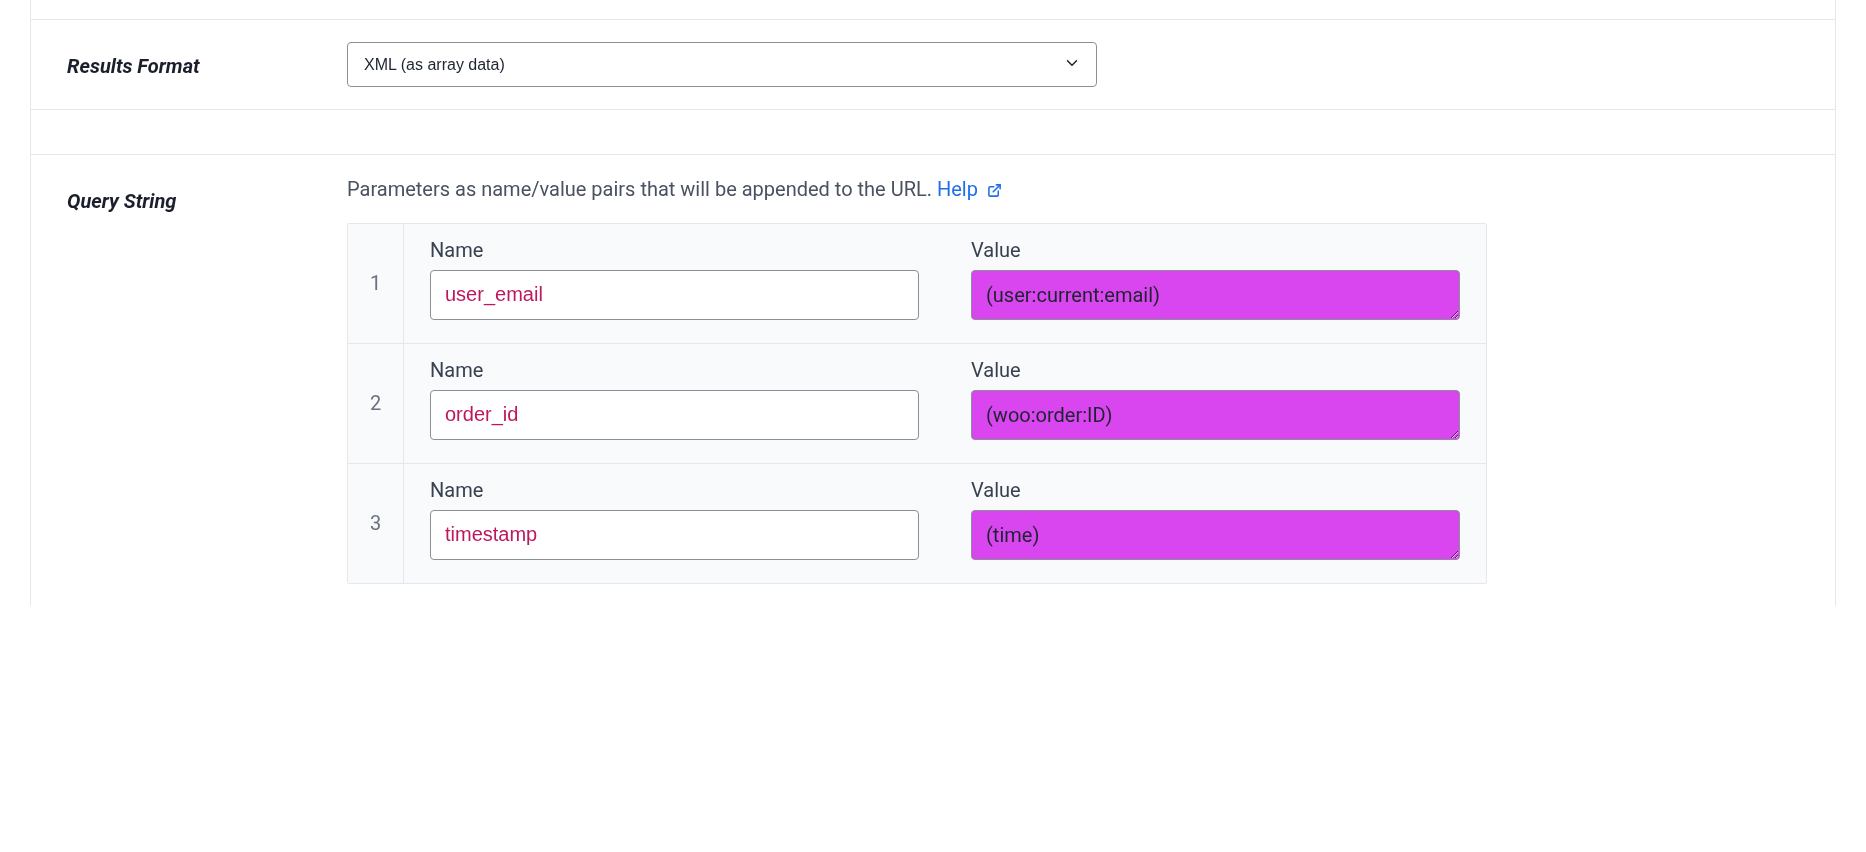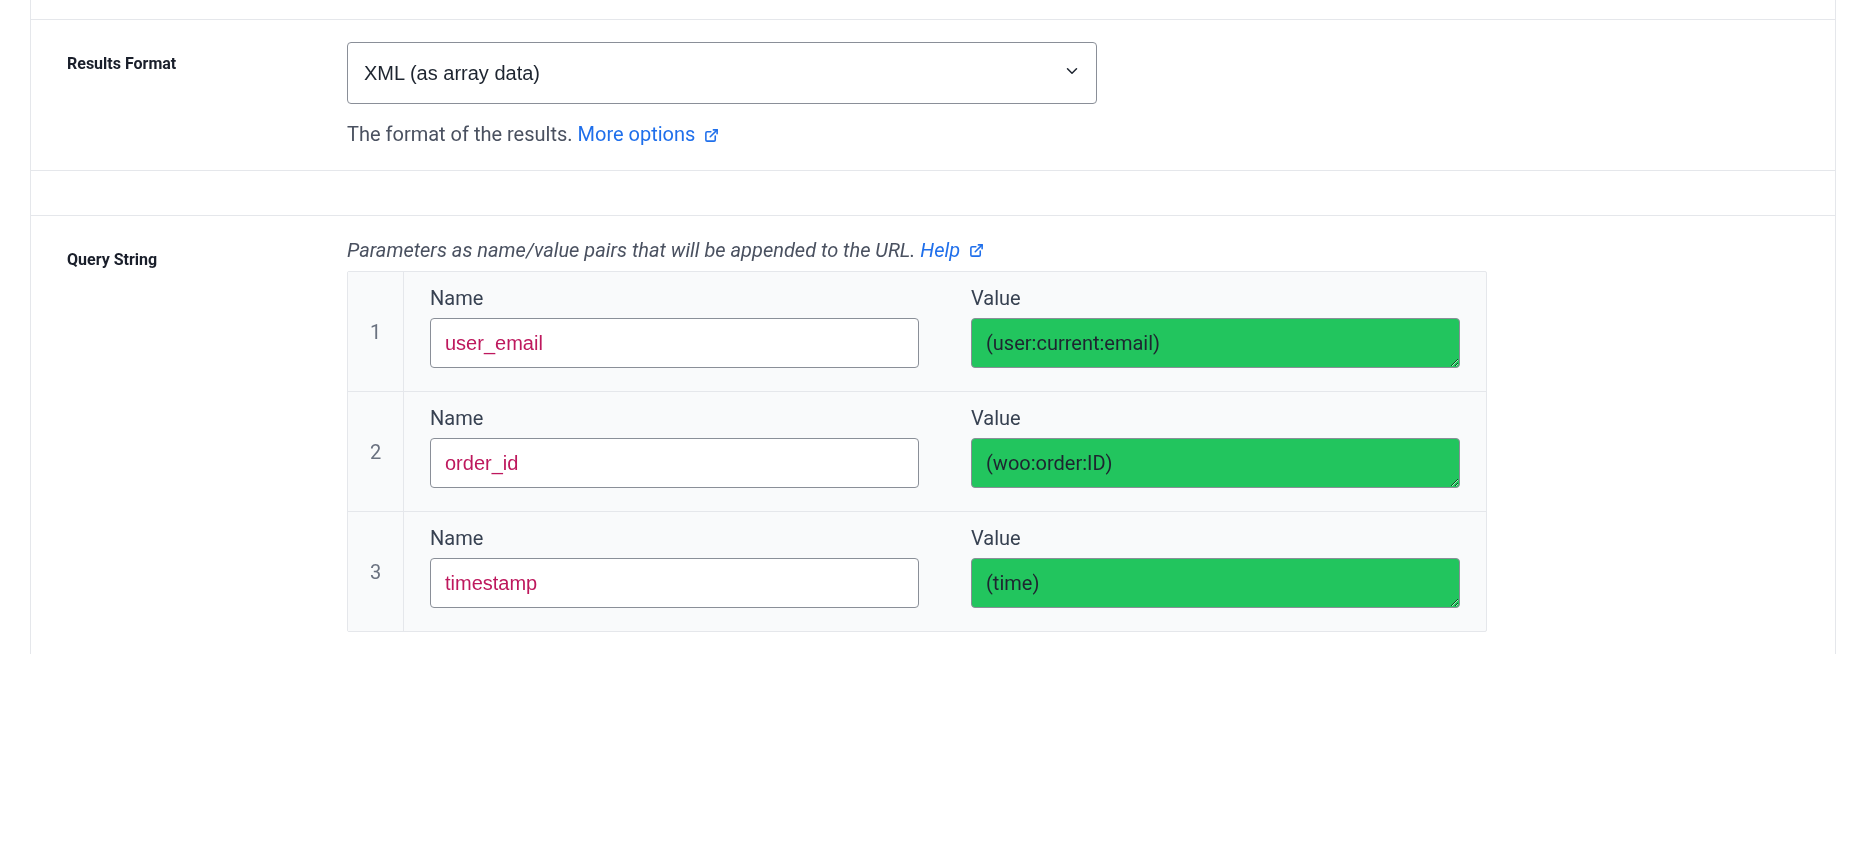--- a/index.html
+++ b/index.html
@@ -27,33 +27,34 @@
     .form-row:first-child {
       border-top: 1px solid #e5e7eb;
     }
     .form-row.no-bottom-border {
       border-bottom: none;
     }
     .form-label {
       width: 280px;
       flex-shrink: 0;
       font-weight: 700;
-      font-size: 16px;
+      font-size: 20px;
       color: #1a1f2b;
       padding-top: 12px;
+      font-style: italic;
     }
     .form-content {
       flex: 1;
       max-width: 1140px;
     }
     .form-select {
       width: 750px;
-      height: 62px;
+      height: 45px;
       padding: 10px 44px 10px 16px;
-      font-size: 20px;
+      font-size: 16px;
       color: #1e2530;
       border: 1px solid #8a8f98;
       border-radius: 4px;
       background: #fff;
       appearance: none;
       -webkit-appearance: none;
       cursor: pointer;
     }
     .select-wrap {
       position: relative;
@@ -78,22 +79,21 @@
       border-radius: 4px;
       background: #fff;
     }
     .form-help {
       margin-top: 18px;
       font-size: 20px;
       color: #4a5160;
     }
     .form-help.tight {
       margin-top: 0;
-      margin-bottom: 8px;
-      font-style: italic;
+      margin-bottom: 20px;
     }
     .help-link {
       color: #1f6feb;
       text-decoration: none;
       cursor: pointer;
     }
     .ext-icon {
       display: inline-block;
       vertical-align: middle;
       margin-left: 4px;
@@ -150,21 +150,21 @@
       width: 100%;
       height: 50px;
       min-height: 50px;
       max-height: 50px;
       padding: 10px 14px;
       font-size: 20px;
       font-family: inherit;
       color: #1e2530;
       border: 1px solid #8a8f98;
       border-radius: 4px;
-      background: #22c55e;
+      background: #d946ef;
       resize: both;
       line-height: 1.4;
     }
     
     .top-separator {
       height: 20px;
       border-bottom: 1px solid #e5e7eb;
     }
   </style>
 </head>
@@ -178,33 +178,20 @@
     <div class="form-content">
       <div class="select-wrap">
         <select class="form-select">
           <option>XML (as array data)</option>
         </select>
         <span class="select-chevron">
           <svg width="18" height="18" viewBox="0 0 24 24" fill="none" stroke="currentColor" stroke-width="2" stroke-linecap="round" stroke-linejoin="round">
               <polyline points="6 9 12 15 18 9"></polyline>
             </svg>
         </span>
-      </div>
-      <div class="form-help">
-        <span>The format of the results. </span>
-        <a class="help-link">
-          <span>More options</span>
-          <span class="ext-icon">
-            <svg width="15" height="15" viewBox="0 0 24 24" fill="none" stroke="#1f6feb" stroke-width="2.5" stroke-linecap="round" stroke-linejoin="round">
-                <path d="M18 13v6a2 2 0 0 1-2 2H5a2 2 0 0 1-2-2V8a2 2 0 0 1 2-2h6"></path>
-                <polyline points="15 3 21 3 21 9"></polyline>
-                <line x1="10" y1="14" x2="21" y2="3"></line>
-              </svg>
-          </span>
-        </a>
       </div>
     </div>
   </div>
 
   <div class="form-row">
   </div>
 
   <div class="form-row no-bottom-border">
     <div class="form-label">Query String</div>
     <div class="form-content">

